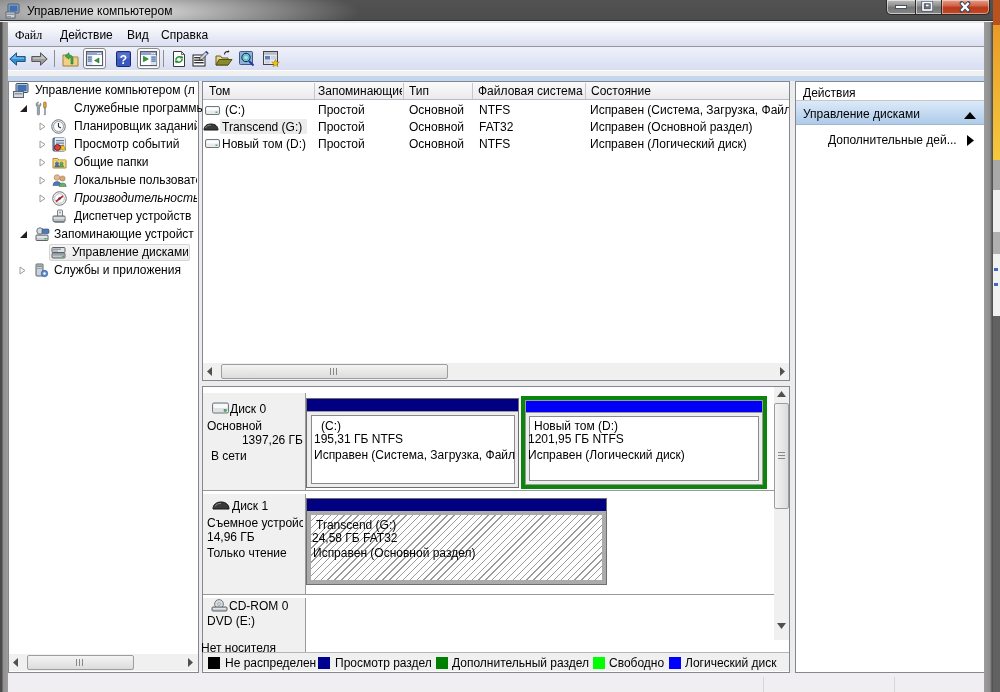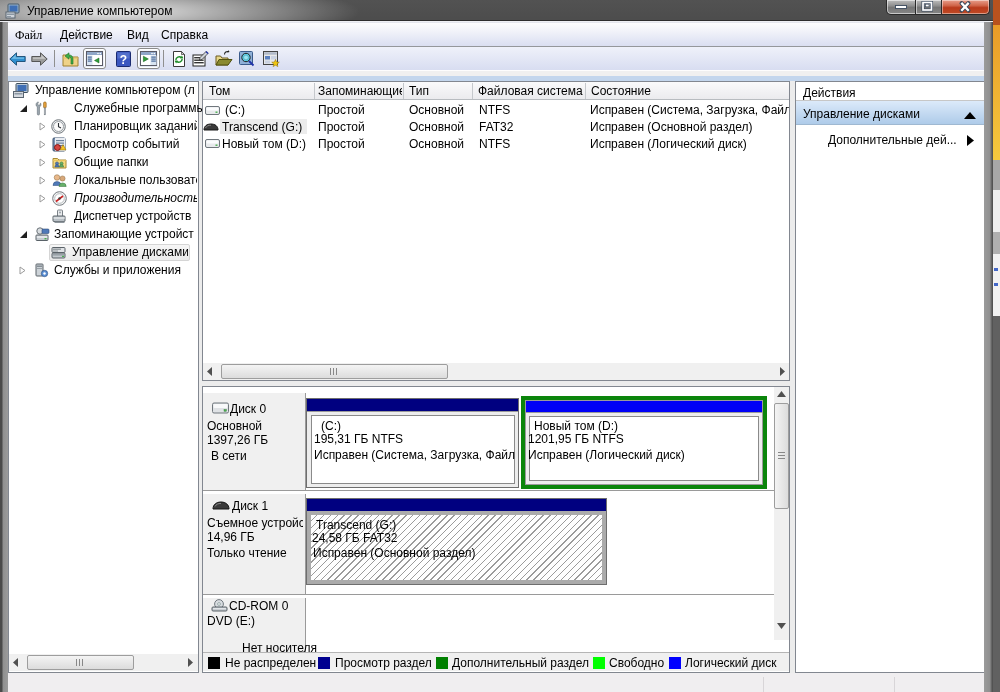--- a/index.html
+++ b/index.html
@@ -348,21 +348,21 @@
 <div id="diskpane">
 
 <div class="abs" style="left:203px;top:393px;width:103px;height:97px;background:#f0f0f0;border-right:1px solid #9a9a9a;box-sizing:border-box;"></div>
 <svg class="abs" style="left:212px;top:402px;" width="17" height="12" viewBox="0 0 17 12">
   <rect x="0.5" y="1" width="16" height="10" rx="1.5" fill="#dfe2e5" stroke="#6f767c"></rect>
   <rect x="1.5" y="2" width="14" height="4" rx="1" fill="#f8f9fa"></rect>
   <rect x="12" y="7.5" width="2.4" height="1.8" fill="#49b04f" stroke="#2f7034" stroke-width=".4"></rect>
 </svg>
 <div class="abs nw b" style="left:230px;top:402px;">Диск 0</div>
 <div class="abs nw" style="left:207px;top:419px;width:96px;">Основной</div>
-<div class="abs nw" style="left:207px;top:433px;width:96px;">1397,26 ГБ</div>
+<div class="abs nw" style="left:207px;top:433px;width:96px;text-align:right;">1397,26 ГБ</div>
 <div class="abs nw" style="left:211px;top:449px;width:96px;">В сети</div>
 
 <div class="abs" style="left:306px;top:398px;width:213px;height:90px;border:1px solid #6e6e6e;background:#ededed;box-sizing:border-box;">
   <div style="position:absolute;left:0;top:0;width:100%;height:13px;background:#000080;border-bottom:1px solid #9a9a9a;box-sizing:border-box;"></div>
   <div style="position:absolute;left:4px;top:16px;right:3px;bottom:3px;background:#fff;border:1px solid #8a8a8a;"></div>
 </div>
 <div class="abs nw b" style="left:321px;top:419px;">(C:)</div>
 <div class="abs nw" style="left:314px;top:432px;">195,31 ГБ NTFS</div>
 <div class="abs nw" style="left:314px;top:448px;width:201px;">Исправен (Система, Загрузка, Файл</div>
 
@@ -400,21 +400,21 @@
 
 <div class="abs" style="left:203px;top:598px;width:103px;height:54px;background:#f0f0f0;border-right:1px solid #9a9a9a;box-sizing:border-box;"></div>
 <svg class="abs" style="left:211px;top:599px;" width="18" height="13" viewBox="0 0 18 13">
   <circle cx="8" cy="5" r="4.4" fill="#d8dce0" stroke="#70787e"></circle>
   <circle cx="8" cy="5" r="1.4" fill="#f6f8f9" stroke="#9aa"></circle>
   <rect x="1" y="8" width="15" height="4" rx="1" fill="#c3c9ce" stroke="#5a6268"></rect>
   <rect x="2" y="9" width="13" height="1.2" fill="#e3e6e9"></rect>
 </svg>
 <div class="abs nw b" style="left:229px;top:599px;">CD-ROM 0</div>
 <div class="abs nw" style="left:207px;top:614px;width:96px;">DVD (E:)</div>
-<div class="abs nw" style="left:221px;top:641px;width:96px;height:11px;text-align:right;">Нет носителя</div>
+<div class="abs nw" style="left:201px;top:641px;width:96px;height:11px;">Нет носителя</div>
 
 <div class="abs" style="left:774px;top:387px;width:15px;height:253px;background:#f0f0f0;"></div>
 <svg class="abs" style="left:777px;top:391px;" width="9" height="6">
       <polygon points="0,6 9,6 4.5,0" fill="#505050"></polygon>
     </svg>
 <div class="abs" style="left:774px;top:403px;width:15px;height:106px;background:linear-gradient(to right,#f4f4f4,#dcdcdc);border:1px solid #9d9d9d;border-radius:2px;box-sizing:border-box;"></div>
 <div class="abs" style="left:778px;top:452px;width:7px;height:9px;background:repeating-linear-gradient(#888 0 1px,transparent 1px 3px);"></div>
 <svg class="abs" style="left:777px;top:623px;" width="9" height="6">
       <polygon points="0,0 9,0 4.5,6" fill="#505050"></polygon>
     </svg>

